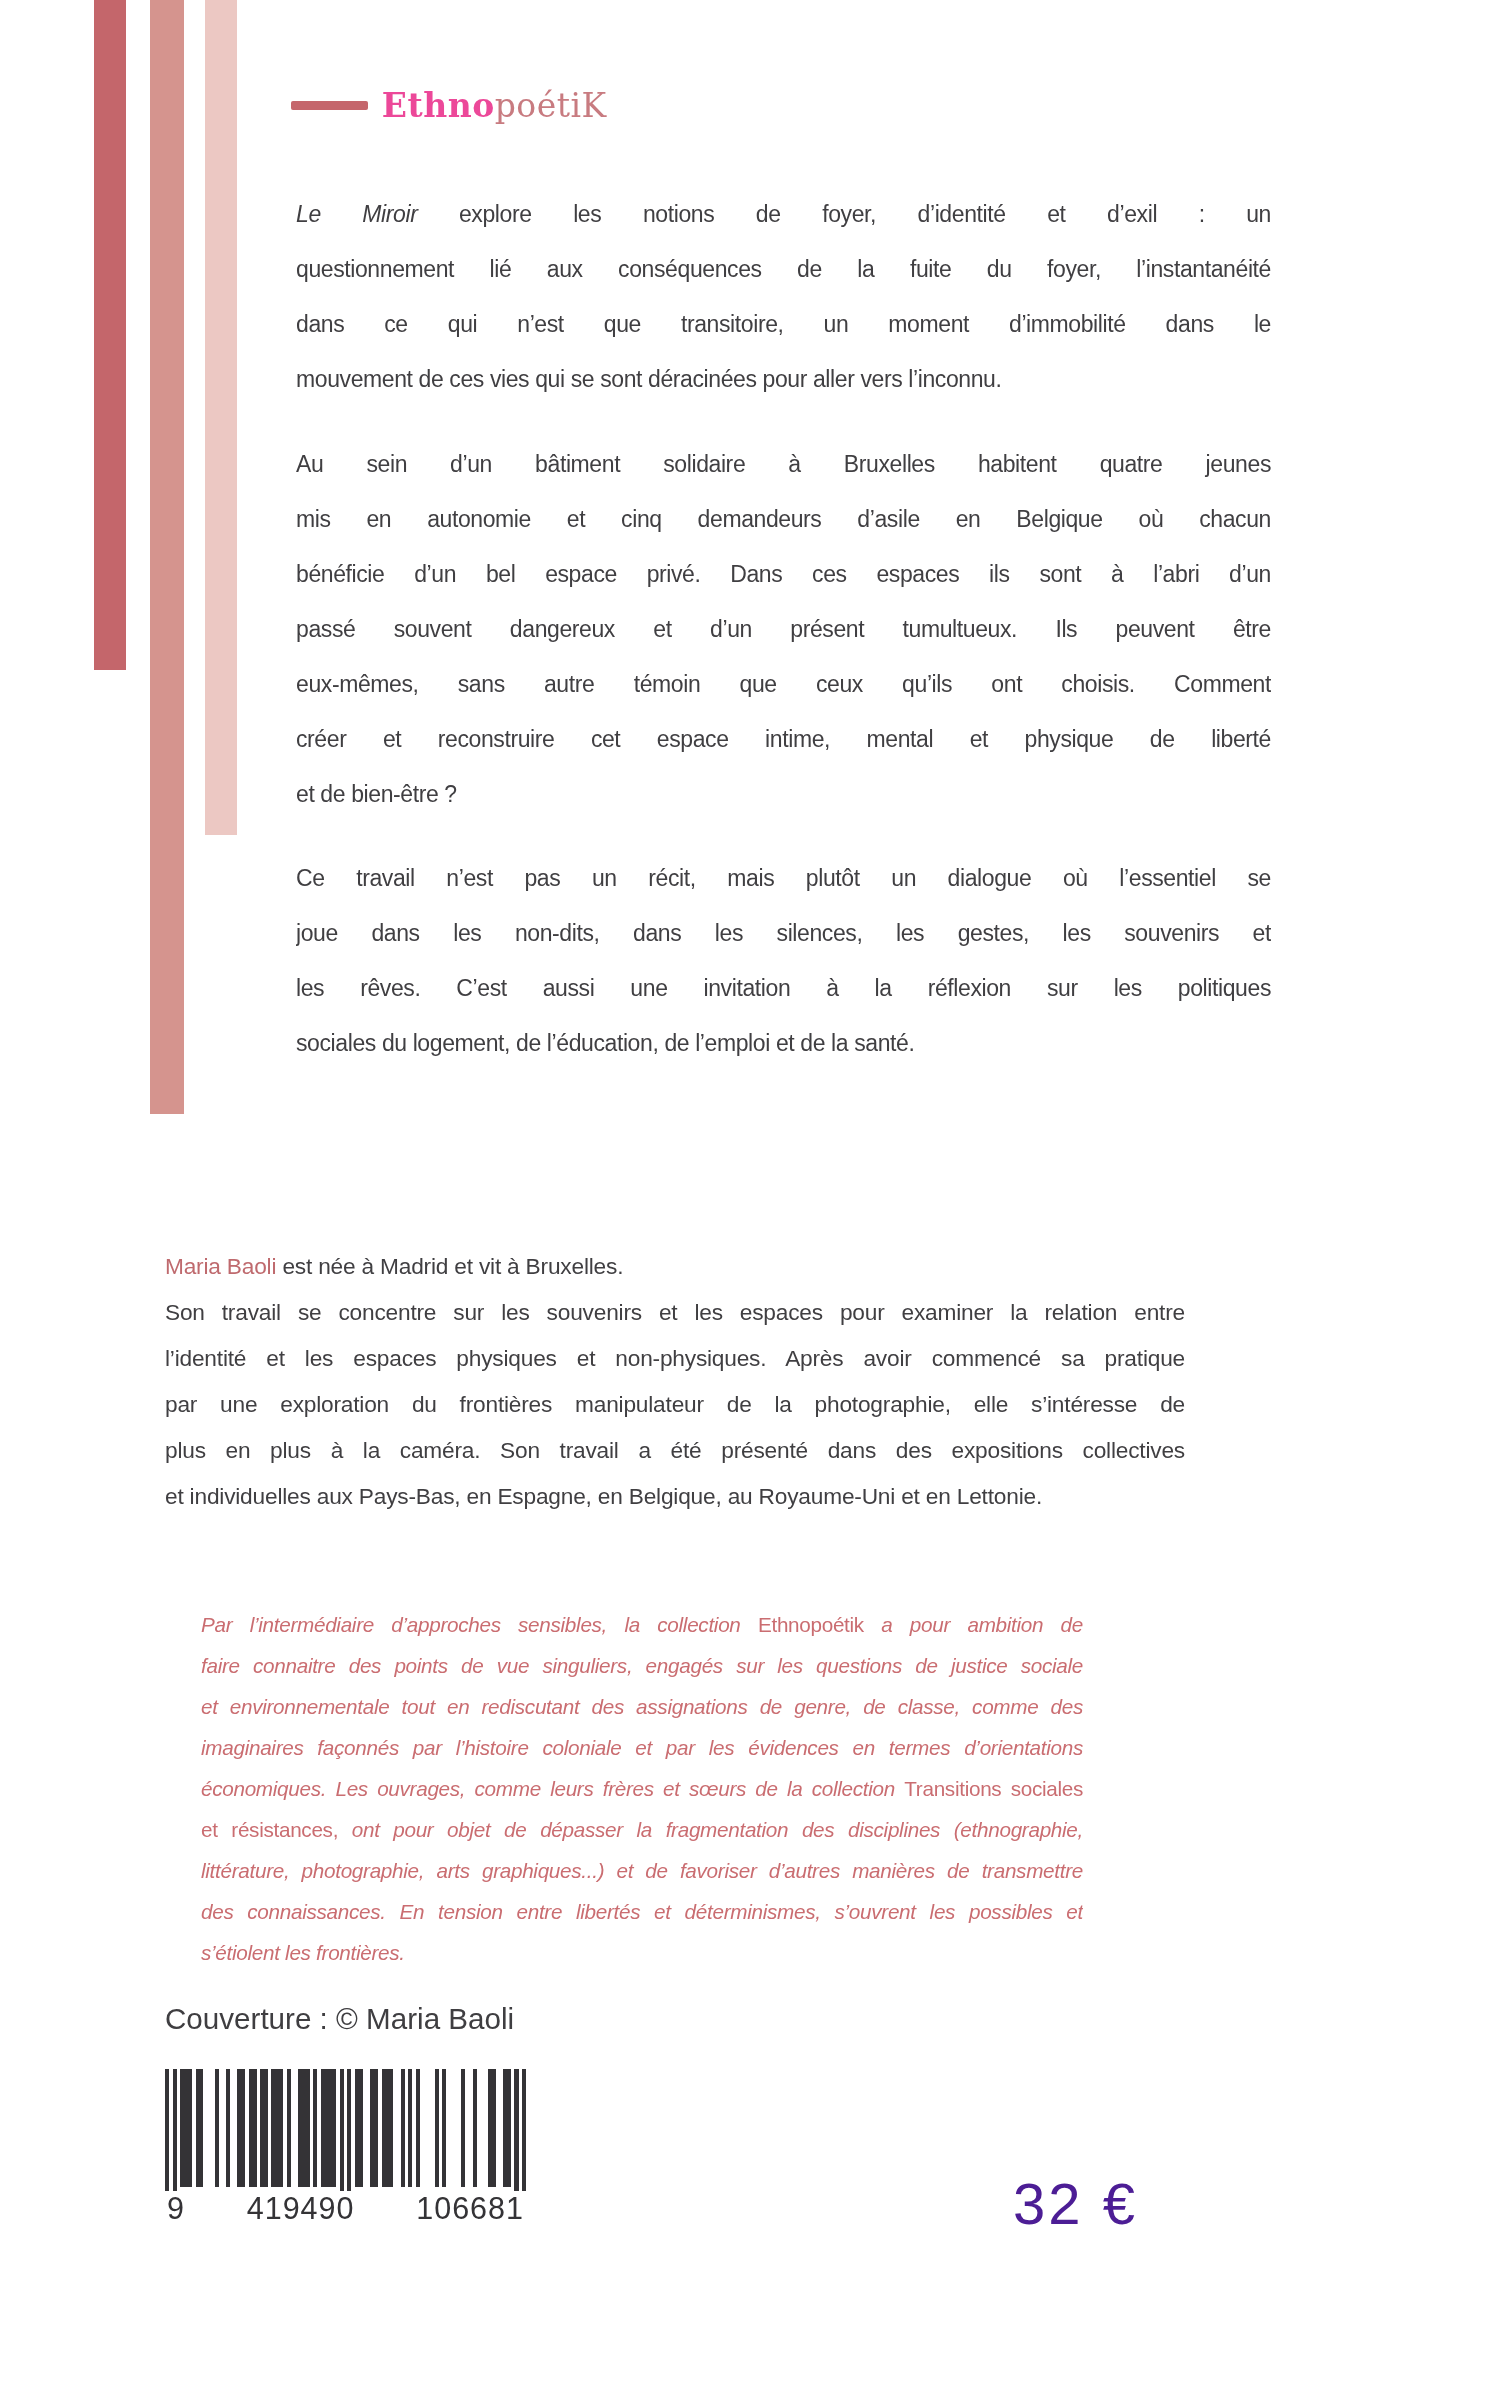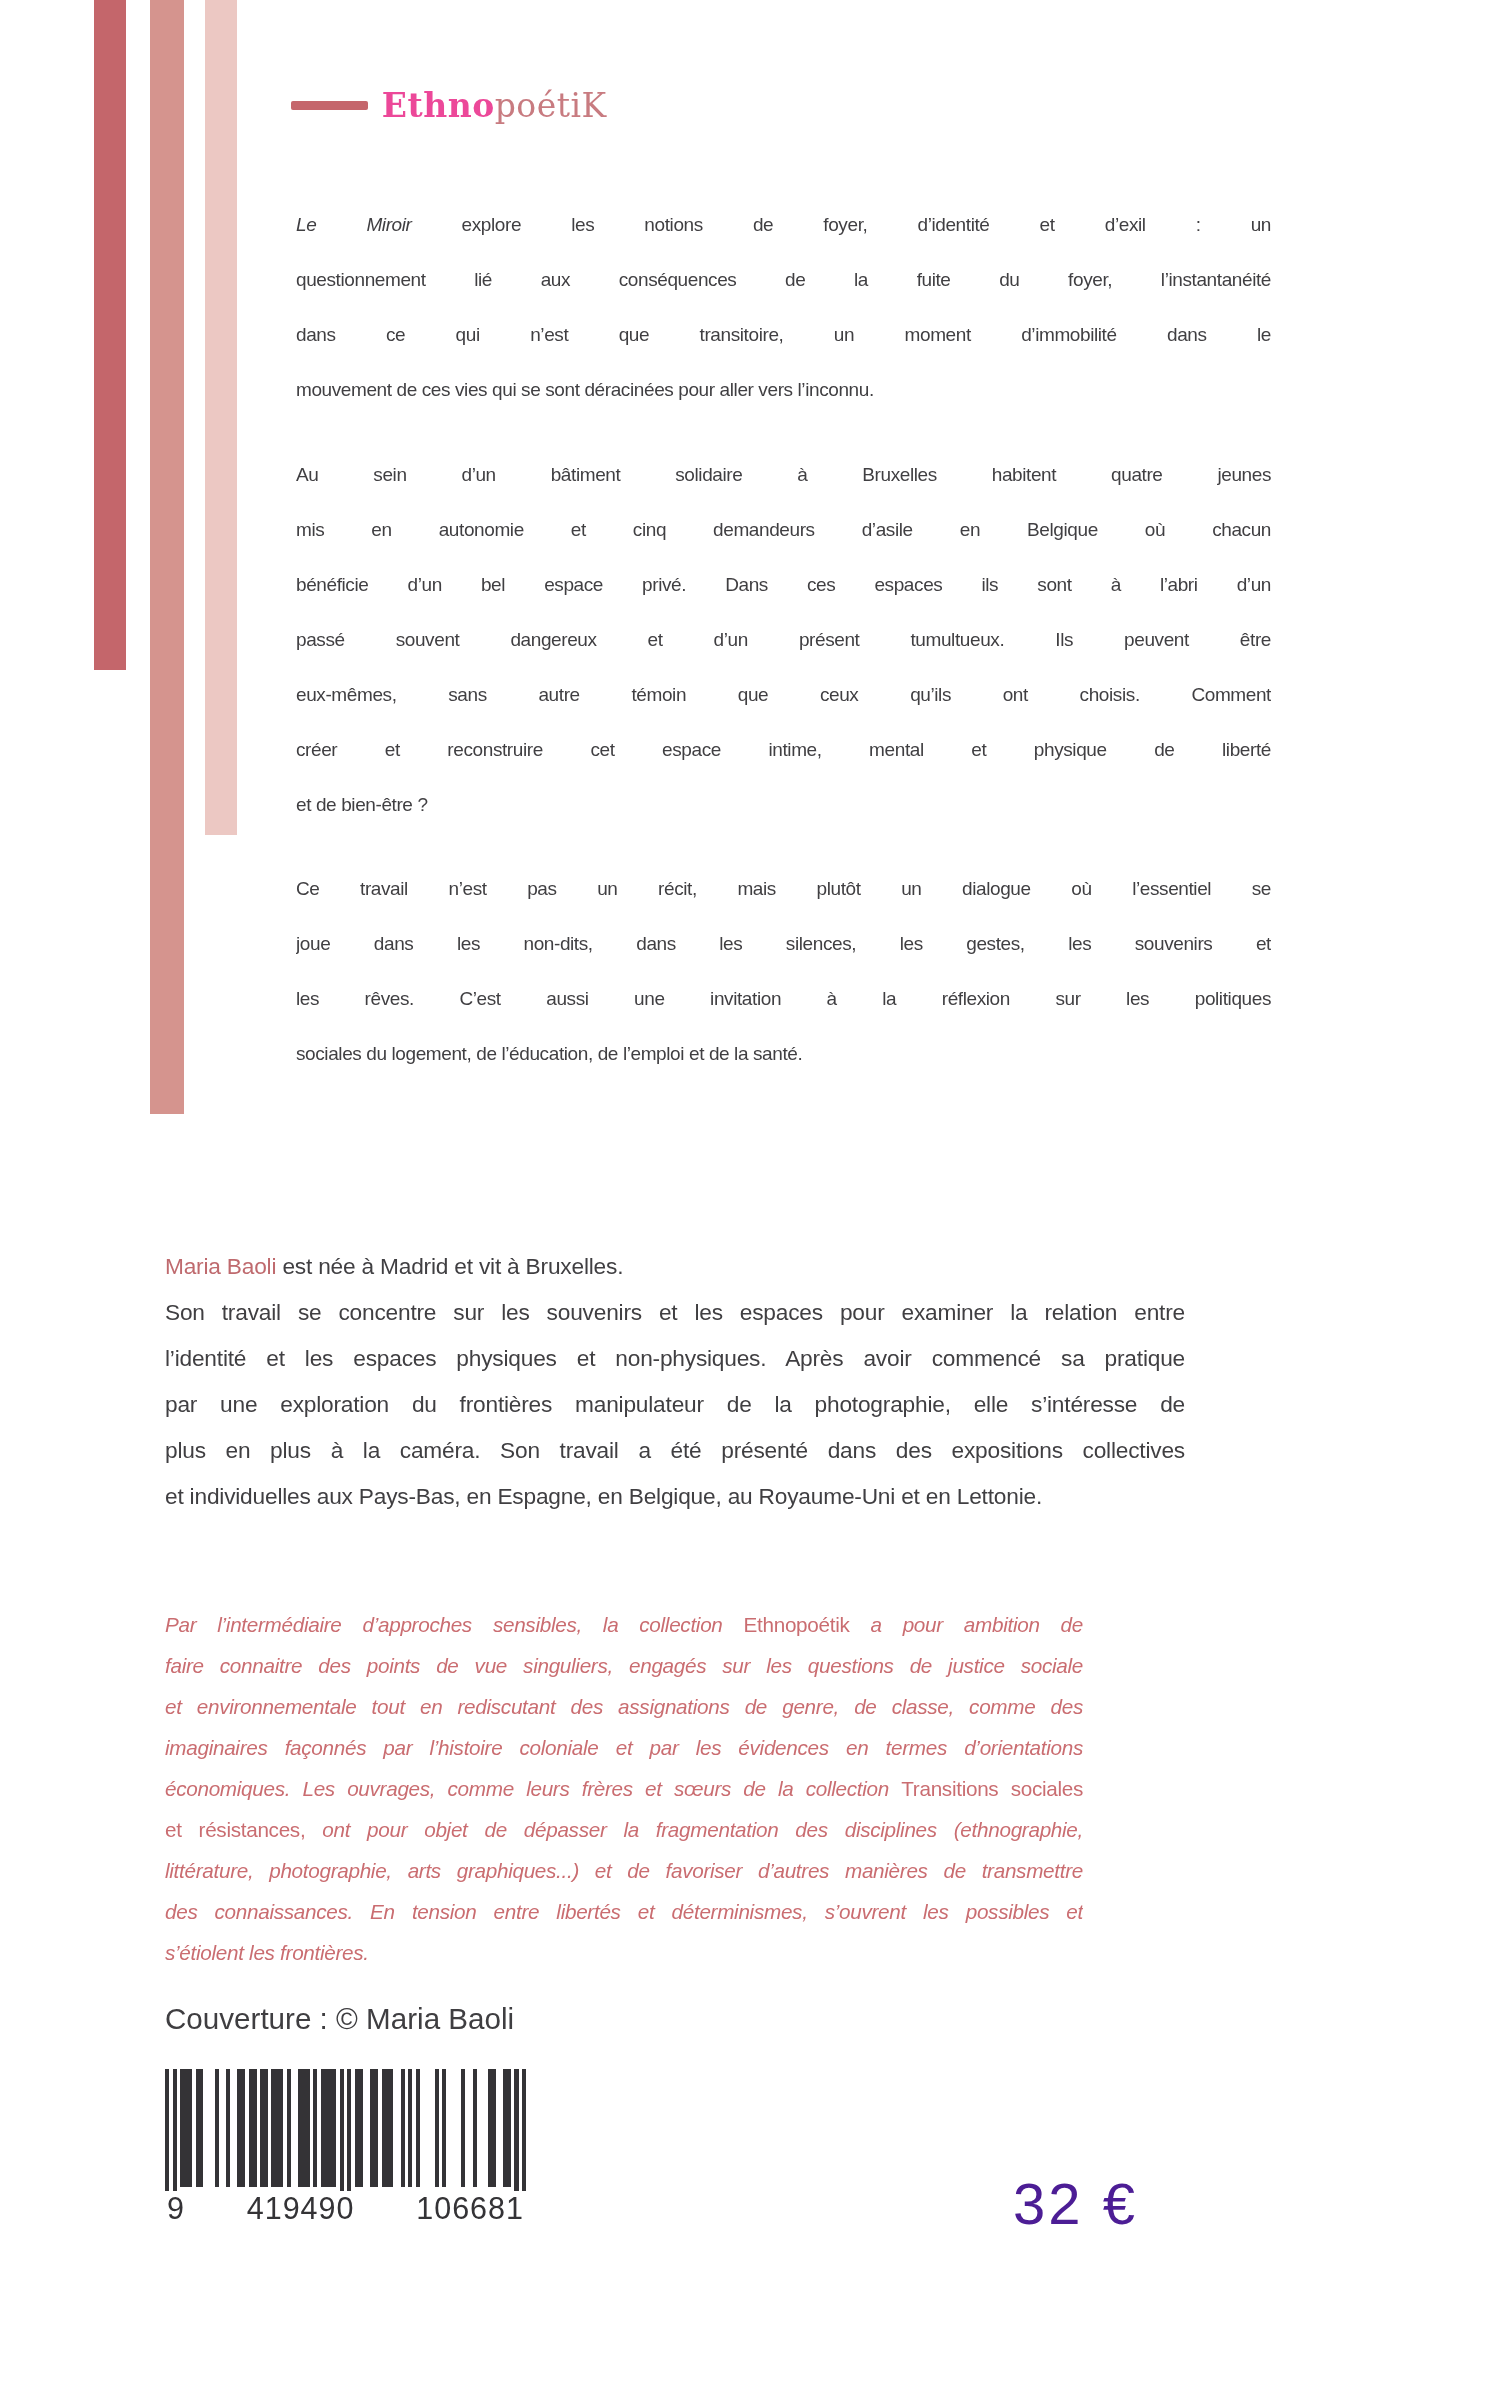--- a/index.html
+++ b/index.html
@@ -27,28 +27,28 @@
 
   
   .para{margin:0 0 29.6px 0;}
   .para:last-child{margin-bottom:0;}
   .line{white-space:nowrap;overflow:hidden;text-align:left;}
   .line.just{text-align:justify;text-align-last:justify;}
   .seg.i{font-style:italic;}
   .seg.u{font-style:normal;}
   .seg.r{color:#bf6a6e;}
 
-  .synopsis{position:absolute;left:296px;top:197px;width:975px;font-size:19px;letter-spacing:-0.4px;}
+  .synopsis{position:absolute;left:296px;top:187px;width:975px;font-size:23px;letter-spacing:-0.4px;}
   .synopsis .line{line-height:55px;}
 
   .bio{position:absolute;left:165px;top:1243px;width:1020px;font-size:22.7px;letter-spacing:-0.2px;}
   .bio .line{line-height:46px;}
 
   .collection{position:absolute;left:165px;top:1604px;width:918px;font-size:20.7px;letter-spacing:-0.3px;color:#ca6d71;}
-  .collection .line{line-height:41px;font-style:italic;}
+  .collection .line{line-height:41px;font-style:italic;margin-left:36px;}
 
   .couverture{position:absolute;left:165px;top:2002px;font-size:29.6px;color:#3f3e41;text-align:right;}
 
   .barcode{position:absolute;left:165px;top:2069px;width:361px;}
   .barcode svg{display:block;shape-rendering:crispEdges;}
   .barcode-digits{
     display:flex;justify-content:space-between;align-items:flex-start;
     margin-top:-11.8px;font-size:30.5px;color:#343336;letter-spacing:1px;
     background:transparent;
   }

